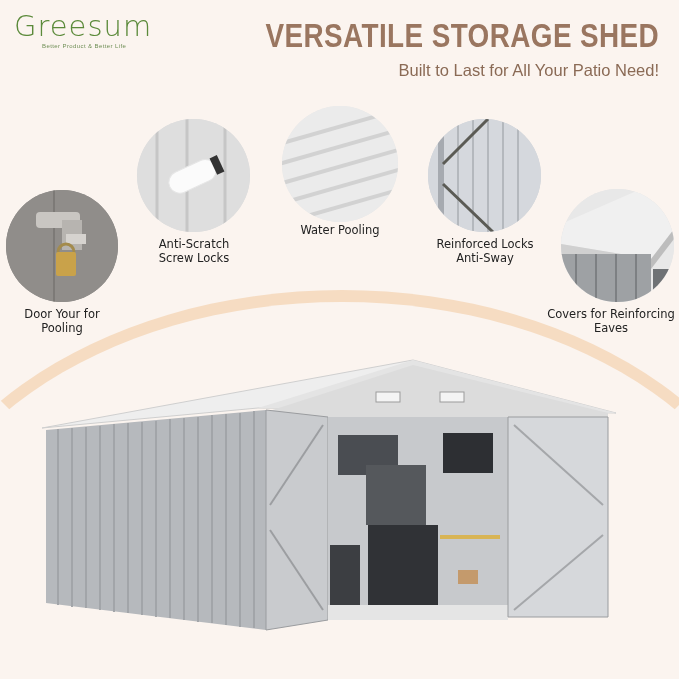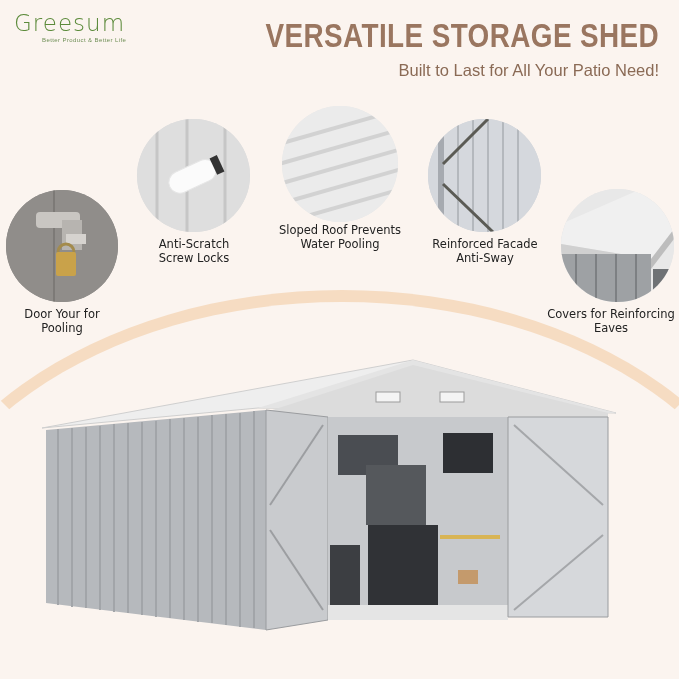--- a/index.html
+++ b/index.html
@@ -1,19 +1,19 @@
 <!DOCTYPE html>
 <html><head>
 <meta charset="utf-8">
 <style>
   html,body{margin:0;padding:0;}
   body{width:679px;height:679px;overflow:hidden;background:#fbf4ef;font-family:"Liberation Sans",sans-serif;position:relative;}
   .abs{position:absolute;}
   .logo{left:14px;top:12px;}
-  .logo-word{font-family:"DejaVu Sans",sans-serif;font-size:23px;color:#5b8a3a;letter-spacing:1px;font-weight:300;line-height:1;}
+  .logo-word{font-family:"DejaVu Sans",sans-serif;font-size:29px;color:#5b8a3a;letter-spacing:1px;font-weight:300;line-height:1;}
   .logo-tag{font-size:6px;color:#6f8f56;margin-left:28px;margin-top:2px;letter-spacing:0.4px;}
   .title{right:20px;top:16px;font-family:"Liberation Sans",sans-serif;font-weight:bold;font-size:34px;color:#9a7660;letter-spacing:0.5px;transform:scaleX(0.82);transform-origin:right top;white-space:nowrap;}
   .subtitle{right:20px;top:61px;font-family:Liberation Sans, sans-serif;font-size:16.5px;color:#8a6a55;white-space:nowrap;}
   .circle{border-radius:50%;overflow:hidden;background:#d9d9d9;}
   .label{font-family:"DejaVu Sans",sans-serif;font-size:11.5px;color:#222;text-align:center;line-height:14px;white-space:nowrap;}
   .arc{border-radius:50%;border:12px solid #f6dcc2;border-bottom-color:transparent;border-left-color:transparent;border-right-color:transparent;}
 </style>
 </head>
 <body>
 
@@ -66,41 +66,40 @@
     <g stroke="#d2d2d2" stroke-width="4">
       <line x1="-10" y1="40" x2="130" y2="0"></line>
       <line x1="-10" y1="60" x2="130" y2="20"></line>
       <line x1="-10" y1="80" x2="130" y2="40"></line>
       <line x1="-10" y1="100" x2="130" y2="60"></line>
       <line x1="-10" y1="120" x2="130" y2="80"></line>
     </g>
   </svg>
 </div>
 <div class="abs label" style="left:270px;top:223px;width:140px;">
-  <div>Sloped Roof Prevents</div>
   <div>Water Pooling</div>
 </div>
 
 <div class="abs circle" style="left:428px;top:119px;width:113px;height:113px;background:#cfd3d8;">
   <svg width="113" height="113" viewBox="0 0 113 113">
     <rect width="113" height="113" fill="#d5d8dd"></rect>
     <g stroke="#b4b8bd" stroke-width="2">
       <line x1="30" y1="0" x2="30" y2="113"></line>
         <line x1="45" y1="0" x2="45" y2="113"></line>
       <line x1="60" y1="0" x2="60" y2="113"></line>
         <line x1="75" y1="0" x2="75" y2="113"></line>
       <line x1="90" y1="0" x2="90" y2="113"></line>
     </g>
     <rect x="10" y="0" width="6" height="113" fill="#a6aab0"></rect>
     <line x1="15" y1="45" x2="60" y2="0" stroke="#5b5b55" stroke-width="3"></line>
     <line x1="15" y1="65" x2="65" y2="113" stroke="#5b5b55" stroke-width="3"></line>
   </svg>
 </div>
 <div class="abs label" style="left:420px;top:237px;width:130px;">
-  <div>Reinforced Facade</div>
+  <div>Reinforced Locks</div>
   <div>Anti-Sway</div>
 </div>
 
 <div class="abs circle" style="left:561px;top:189px;width:113px;height:113px;background:#e5e5e5;">
   <svg width="113" height="113" viewBox="0 0 113 113">
     <rect width="113" height="113" fill="#e8e8e8"></rect>
     <polygon points="0,35 80,0 113,0 113,40 90,70 0,55" fill="#f0f0f0"></polygon>
     <polygon points="0,55 90,70 90,80 0,65" fill="#d0d0d0"></polygon>
     <polygon points="90,70 113,40 113,50 90,80" fill="#bdbdbd"></polygon>
     <rect x="0" y="65" width="90" height="48" fill="#9ea1a4"></rect>

